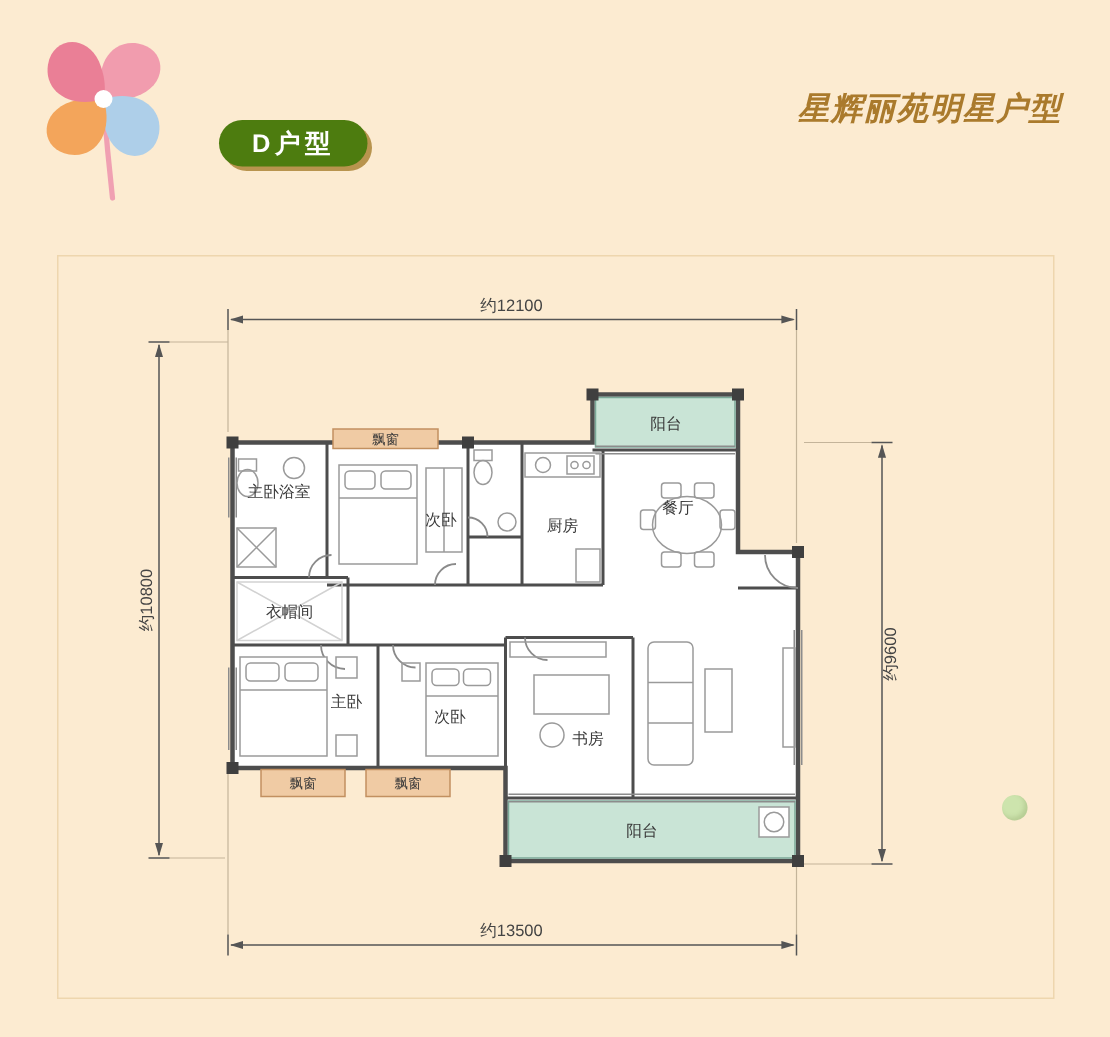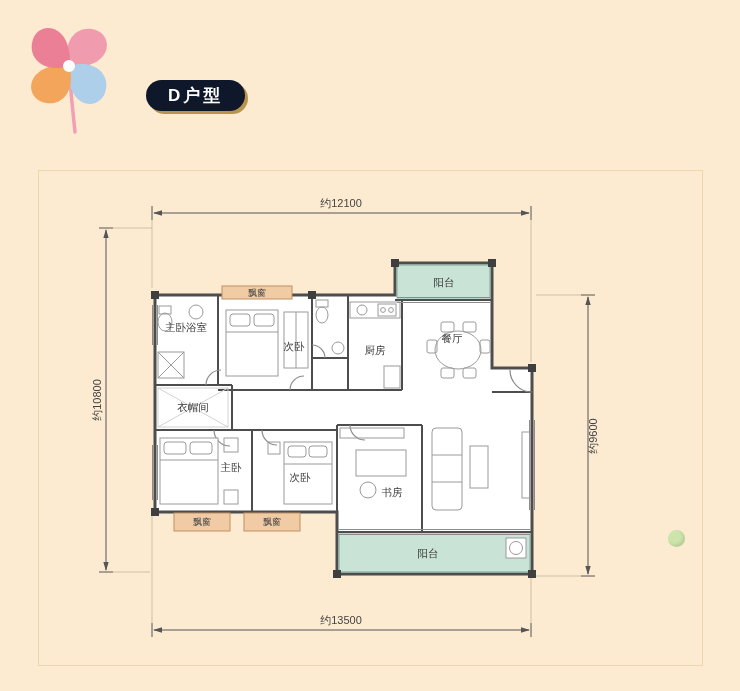--- a/index.html
+++ b/index.html
@@ -12,21 +12,21 @@
   }
   .frame {
     position:absolute;
     left:38px; top:170px;
     width:663px; height:494px;
     border:1px solid #eed6ae;
   }
   .badge {
     position:absolute;
     left:146px; top:80px;
-    background:#0f172a;
+    background:#4d7c0f;
     color:#ffffff;
     font-weight:bold;
     font-size:17px;
     line-height:1;
     padding:7px 22px;
     border-radius:18px;
     letter-spacing:3px;
     box-shadow:3px 3px 0 #b8944e;
   }
   .title {
@@ -61,20 +61,21 @@
     <path d="M55,54 C57,80 59,100 61,118" stroke="#f0a0b2" stroke-width="3.5" fill="none" stroke-linecap="round"></path>
     <path d="M55,52 C48,30 60,12 78,15 C96,18 99,40 80,49 C72,52.5 62,54 55,52 Z" fill="#f19cae"></path>
     <path d="M55,52 C48,30 60,12 78,15 C96,18 99,40 80,49 C72,52.5 62,54 55,52 Z" fill="#aecfe9" transform="rotate(90 55 52)"></path>
     <path d="M55,52 C48,30 60,12 78,15 C96,18 99,40 80,49 C72,52.5 62,54 55,52 Z" fill="#f3a55b" transform="rotate(180 55 52)"></path>
     <path d="M55,52 C48,30 60,12 78,15 C96,18 99,40 80,49 C72,52.5 62,54 55,52 Z" fill="#ea7f96" transform="rotate(270 55 52)"></path>
     <circle cx="55" cy="52" r="6" fill="#ffffff"></circle>
   </svg>
 
   <div class="badge">D户型</div>
 
+  <div class="title">星辉丽苑明星户型</div>
 
   <div class="dot"></div>
 
   <svg class="plan" width="740" height="691" viewBox="0 0 740 691">
 
     <defs>
       <marker id="arr" viewBox="0 0 10 6" refX="9" refY="3" markerWidth="9" markerHeight="6" orient="auto-start-reverse">
         <path d="M0,0 L10,3 L0,6 Z" fill="#555555"></path>
       </marker>
     </defs>

